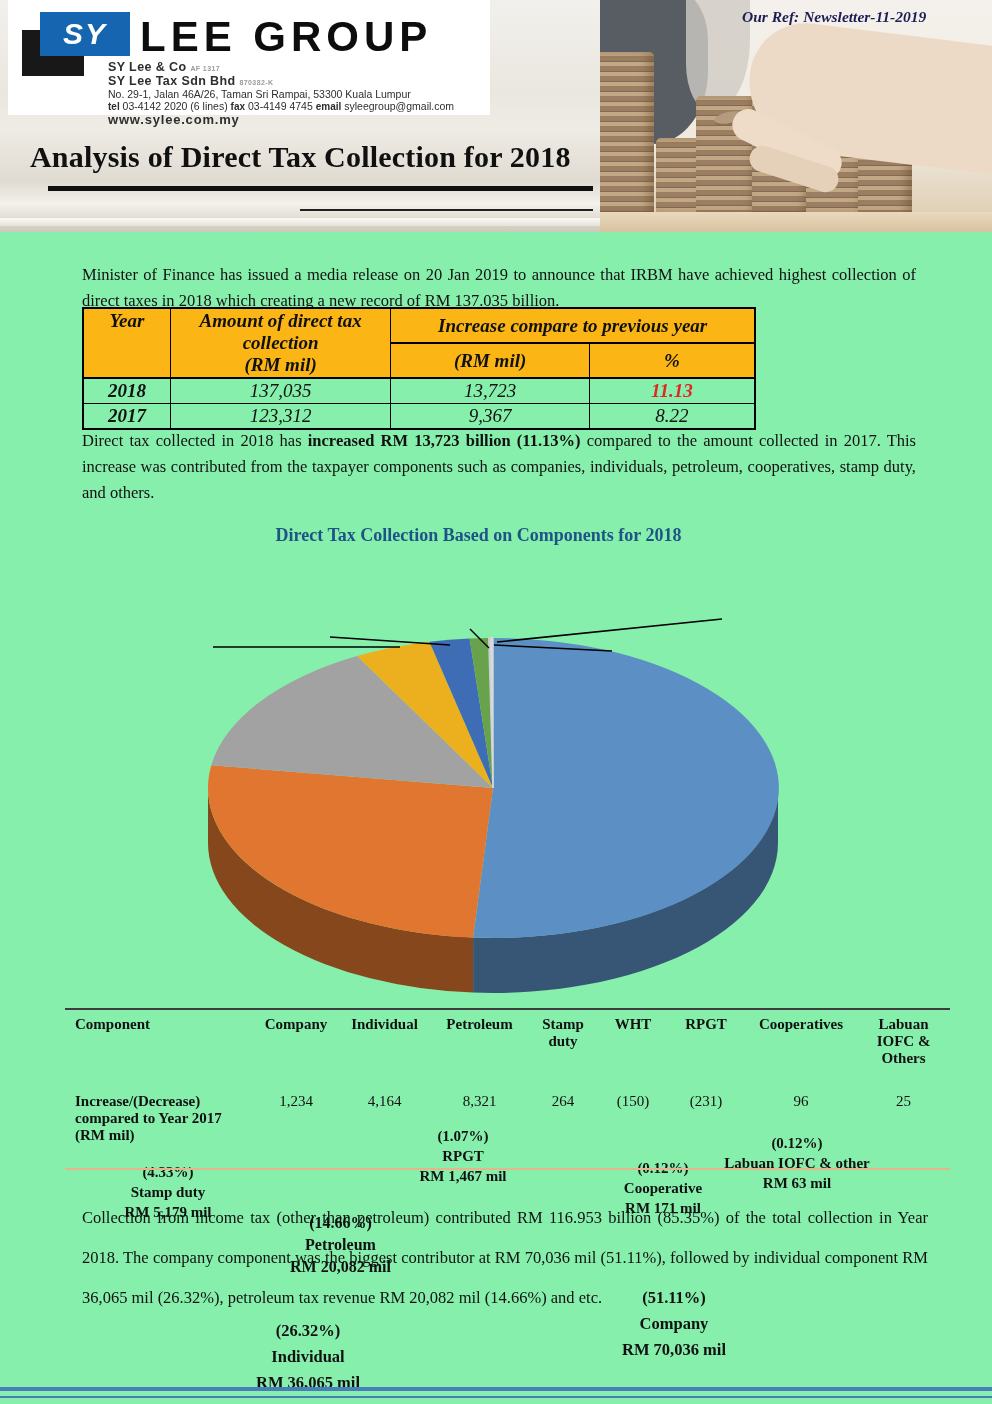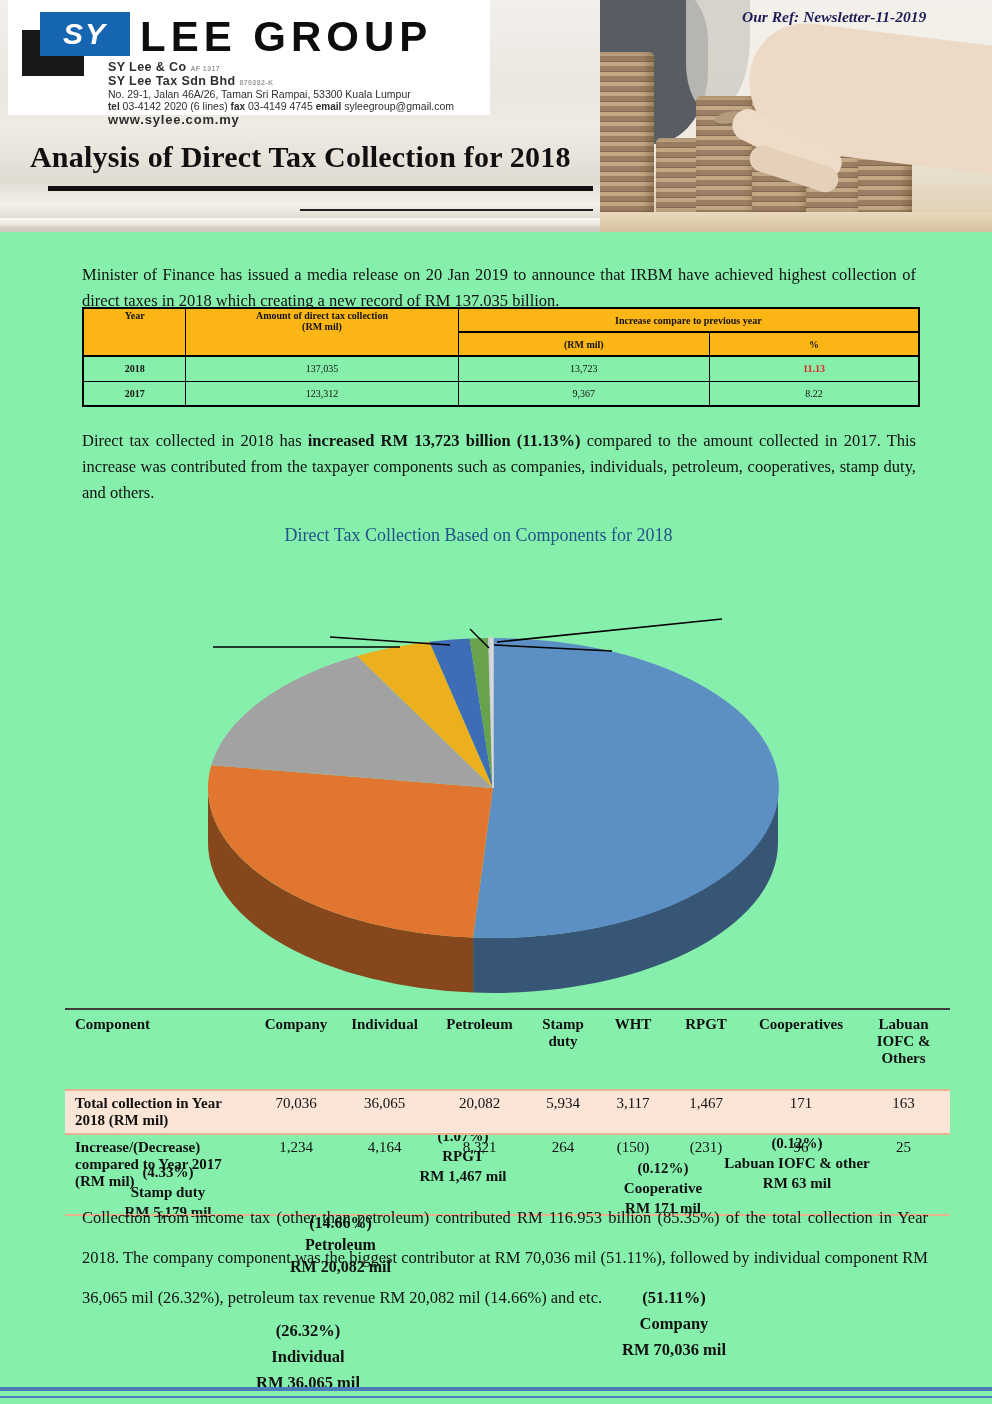--- a/index.html
+++ b/index.html
@@ -49,33 +49,33 @@
   .rule-thick { position:absolute; left:48px; top:186px; width:545px; height:5px; background:#101010; }
   .rule-thin  { position:absolute; left:300px; top:209px; width:293px; height:2px; background:#202020; }
 
   
   .para { position:absolute; left:82px; width:834px; font-size:16.5px; line-height:26px; color:#111; text-align:justify; }
   .p1 { top:236px;margin-top:26px; }
   .p2 { top:428px; }
   .p3 { top:1198px; width:846px; line-height:40px; }
 
   
-  .tbl1 { position:absolute; left:82px; top:307px; width:838px; border-collapse:collapse; font-size:10px; color:#111; }
+  .tbl1 { position:absolute; left:82px; top:307px; width:674px; border-collapse:collapse; font-size:19px; color:#111;font-style:italic; }
   .tbl1 th, .tbl1 td { border:1px solid #000; text-align:center; padding:1px 4px; }
   .tbl1 { border:2px solid #000; }
   .tbl1 thead th { background:#fbb615; font-weight:bold; }
   .tbl1 thead tr:last-child th { border-top:2px solid #000; }
   .tbl1 tbody tr:first-child td { border-top:2.5px solid #000; }
   .tbl1 td { height:25px; }
   .tbl1 .h2 { height:24px; }
   .yearcell { font-weight:bold; }
   .pct-red { color:#e32424; font-weight:bold; }
 
   
-  .chart-title { position:absolute; left:0; top:525px; width:957px; text-align:center; font-weight:normal; font-size:18px; color:#1f5387; }
+  .chart-title { position:absolute; left:0; top:525px; width:957px; text-align:center; font-weight:bold; font-size:18px; color:#1f5387; }
   .chart-area { position:absolute; left:0; top:555px; width:992px; height:460px; }
   .chart-area svg { position:absolute; left:0; top:0; }
   .callout { position:absolute; text-align:center; font-weight:bold; color:#111; font-size:15px; line-height:20px; }
   .callout.big { font-size:16.5px; line-height:26px; }
   .lab-stamp  { left:104px; top:607px; width:128px; }
   .lab-wth    { left:212px; top:571px; width:130px; }
   .lab-rpgt   { left:398px; top:571px; width:130px; }
   .lab-coop   { left:596px; top:603px; width:134px; }
   .lab-labuan { left:720px; top:578px; width:154px; }
   .lab-petro  { left:253px; top:657px; width:175px; font-size:16px; line-height:22px; }
@@ -268,31 +268,20 @@
         <th>Individual</th>
         <th>Petroleum</th>
         <th>Stamp duty</th>
         <th>WHT</th>
         <th>RPGT</th>
         <th>Cooperatives</th>
         <th>Labuan IOFC &amp; Others</th>
       </tr>
     </thead>
     <tbody>
-      <tr class="row-total">
-        <th class="lbl">Total collection in Year 2018 (RM mil)</th>
-        <td>70,036</td>
-        <td>36,065</td>
-        <td>20,082</td>
-        <td>5,934</td>
-        <td>3,117</td>
-        <td>1,467</td>
-        <td>171</td>
-        <td>163</td>
-      </tr>
       <tr class="row-change">
         <th class="lbl">Increase/(Decrease) compared to Year 2017 (RM mil)</th>
         <td>1,234</td>
         <td>4,164</td>
         <td>8,321</td>
         <td>264</td>
         <td>(150)</td>
         <td>(231)</td>
         <td>96</td>
         <td>25</td>

